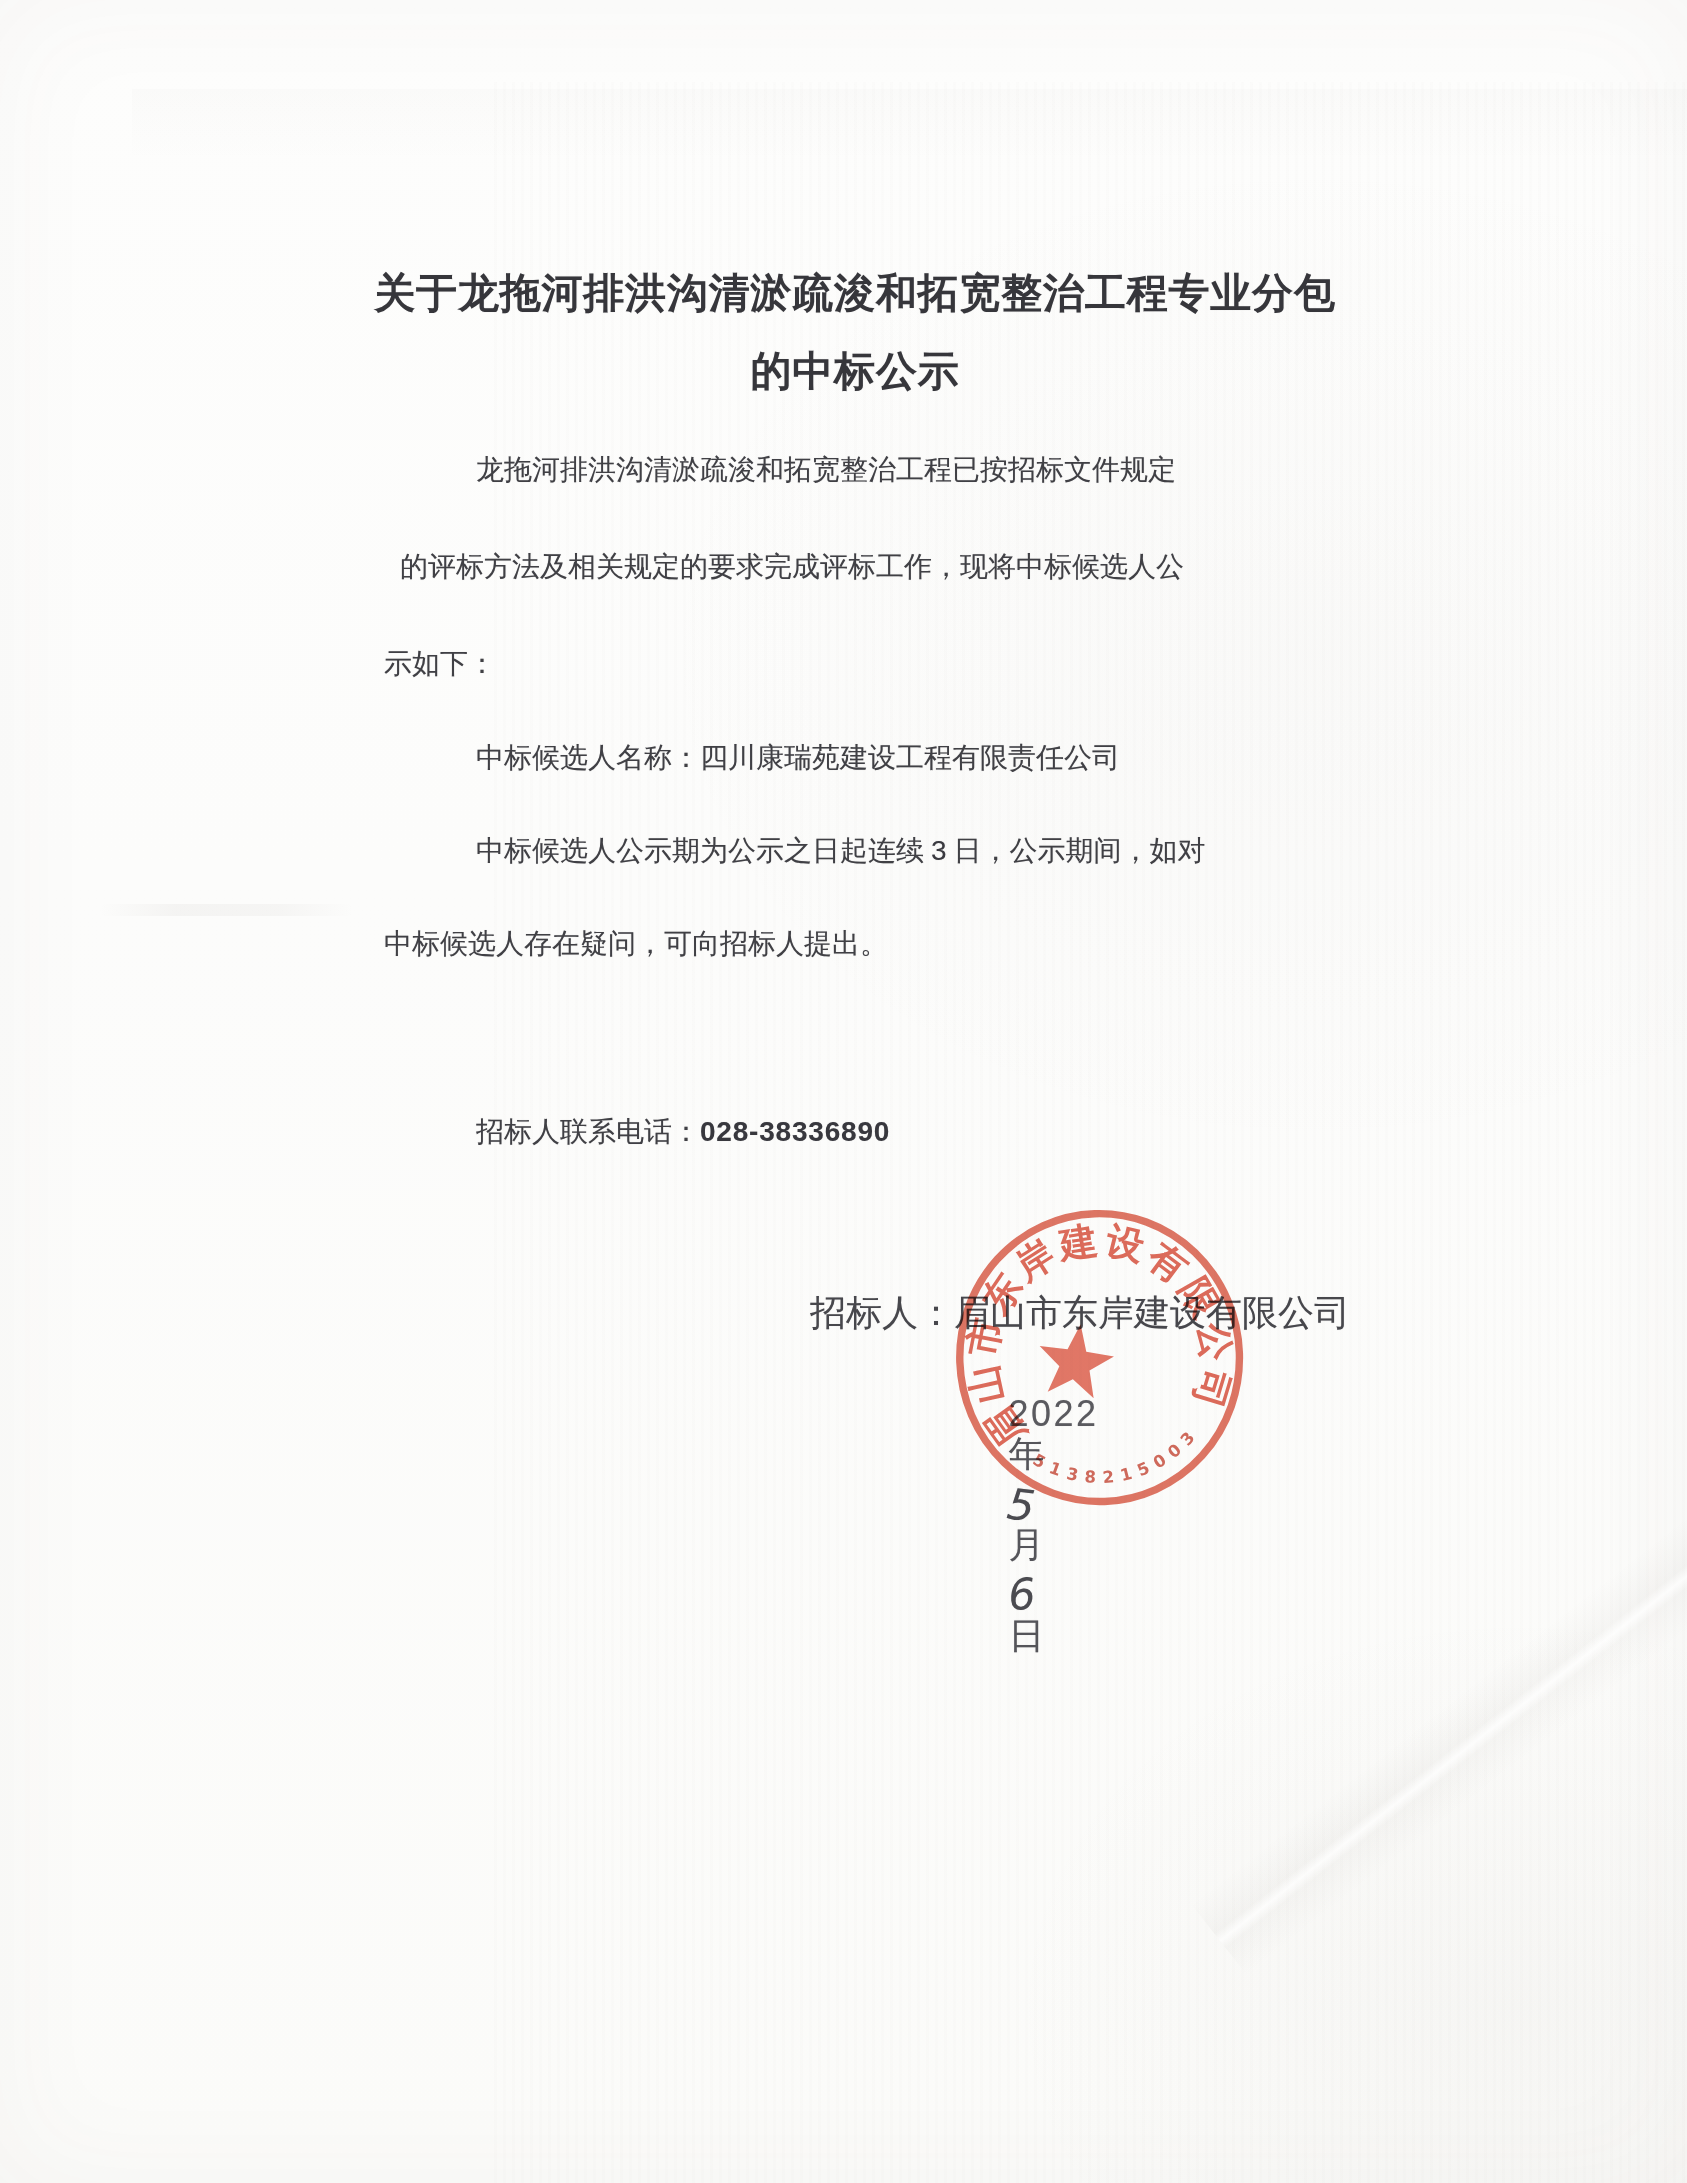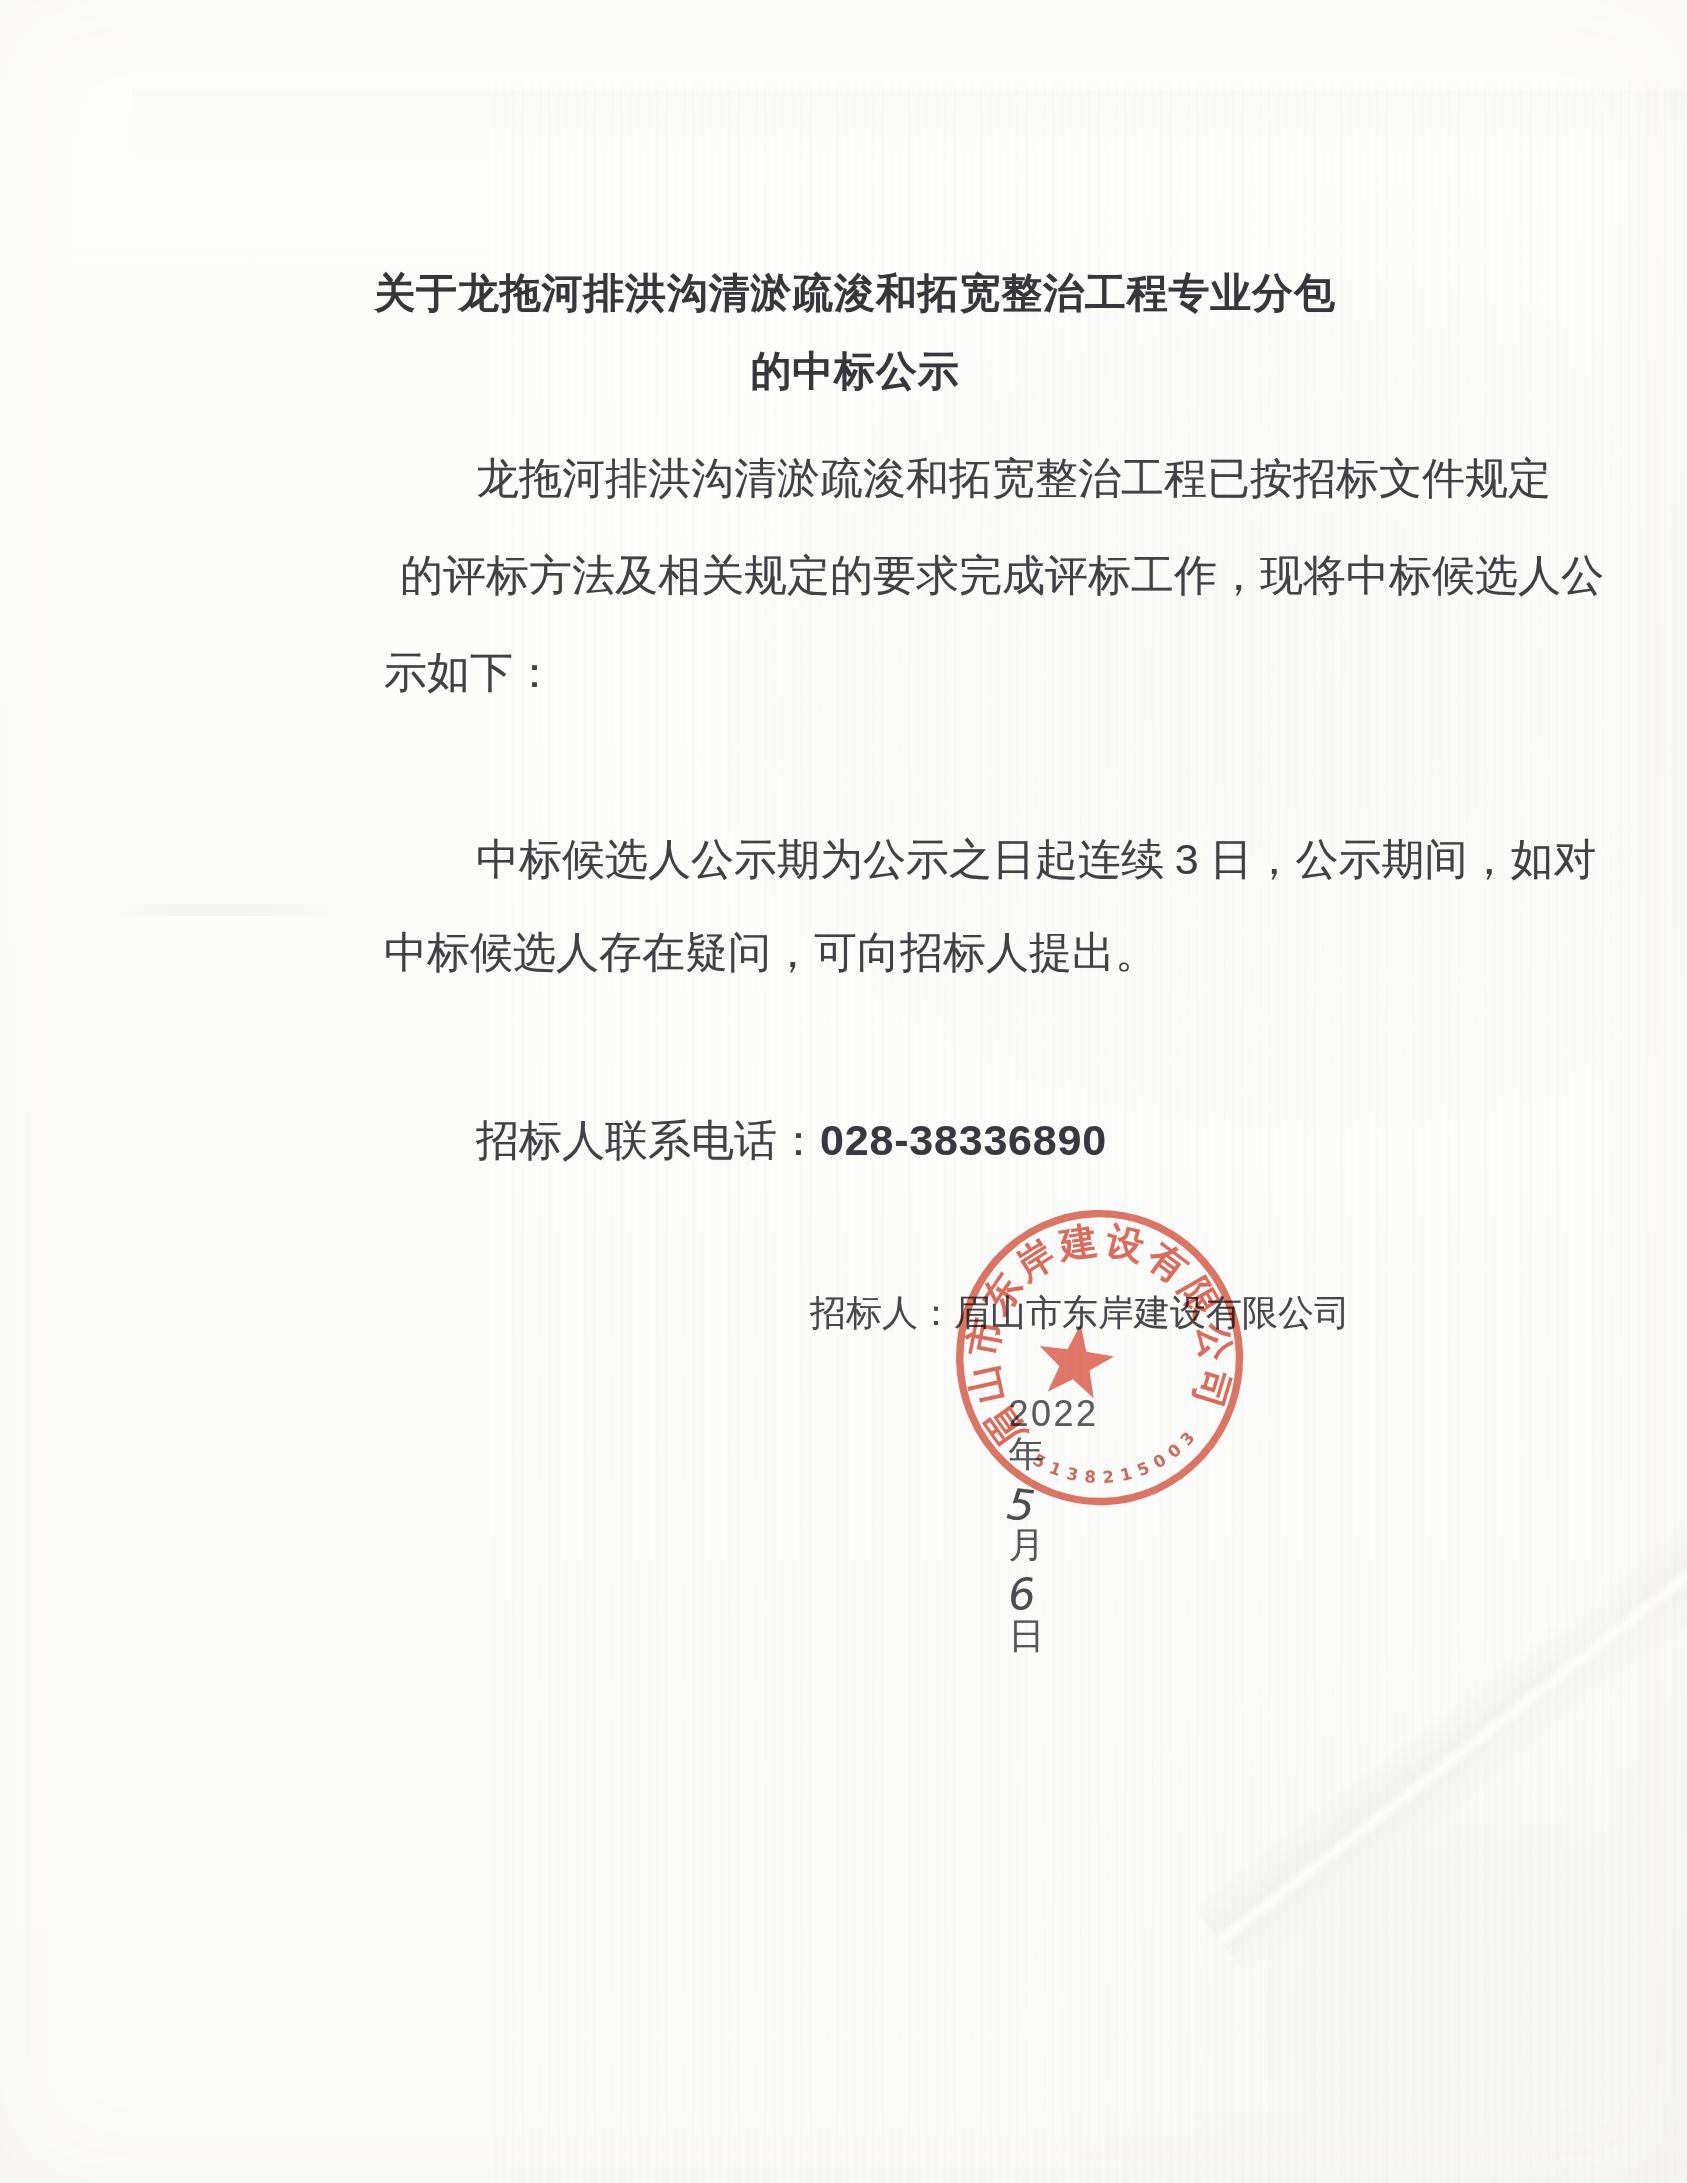--- a/index.html
+++ b/index.html
@@ -19,21 +19,21 @@
   }
   .paper-streaks{
     position:absolute;left:494px;top:82px;right:0;bottom:0;
     background:repeating-linear-gradient(90deg, rgba(90,80,70,0.014) 0 3.3px, rgba(0,0,0,0) 3.3px 9px);
     opacity:.8;pointer-events:none;
   }
   .txt{position:absolute;white-space:nowrap;color:#404045;line-height:1.15;
        text-shadow:0 0 0.8px rgba(70,70,75,.3);}
   .title{left:0;right:0;text-align:center;font-size:41px;font-weight:700;
          letter-spacing:0.8px;color:#36363b;}
-  .body-line{font-size:43px;letter-spacing:0;}
+  .body-line{font-size:28px;letter-spacing:0;}
   .num-sans{font-family:"Liberation Sans","DejaVu Sans",sans-serif;color:#3a3a40;}
   .phone{font-family:"Liberation Sans","DejaVu Sans",sans-serif;font-weight:600;
          color:#38383e;letter-spacing:0.8px;}
   .footer-line{font-size:36px;color:#47474c;text-align:center;}
   .date-line{font-size:36px;color:#55555a;display:flex;align-items:baseline;flex-direction:column;}
   .date-line .yr{font-family:"Liberation Sans","DejaVu Sans",sans-serif;
                  color:#5a5a5f;letter-spacing:2.5px;margin-right:15px;}
   .date-line .unit{margin:0 8.2px;}
   .hand{font-family:"DejaVu Sans",sans-serif;font-style:italic;font-size:43px;
         color:#4b4b50;display:inline-block;}
@@ -69,20 +69,21 @@
   <div class="band-top"></div>
   <div class="paper-streaks"></div>
 
   <div class="txt title" style="top:270px;transform:translateX(11.5px);">关于龙拖河排洪沟清淤疏浚和拓宽整治工程专业分包</div>
   <div class="txt title" style="top:348px;transform:translateX(11.5px);">的中标公示</div>
 
   <div class="txt body-line" style="top:454px;left:476px;">龙拖河排洪沟清淤疏浚和拓宽整治工程已按招标文件规定</div>
   <div class="txt body-line" style="top:551px;left:400px;">的评标方法及相关规定的要求完成评标工作，现将中标候选人公</div>
   <div class="txt body-line" style="top:648px;left:384px;">示如下：</div>
 
+  <div class="txt body-line" style="top:742px;left:476px;">中标候选人名称：四川康瑞苑建设工程有限责任公司</div>
 
   <div class="txt body-line" style="top:835px;left:476px;"><span>中标候选人公示期为公示之日起连续 </span><span class="num-sans">3</span><span> 日，公示期间，如对</span></div>
 
   <div class="txt body-line" style="top:928px;left:384px;text-align:center;">中标候选人存在疑问，可向招标人提出。</div>
 
   <div class="txt body-line" style="top:1116px;left:476px;"><span>招标人联系电话：</span><span class="phone">028-38336890</span></div>
 
   <div class="txt footer-line" style="top:1293px;left:810px;"><span>招标人：</span><span>眉山市东岸建设有限公司</span></div>
 
   <div class="txt date-line" style="top:1393px;left:987px;">

